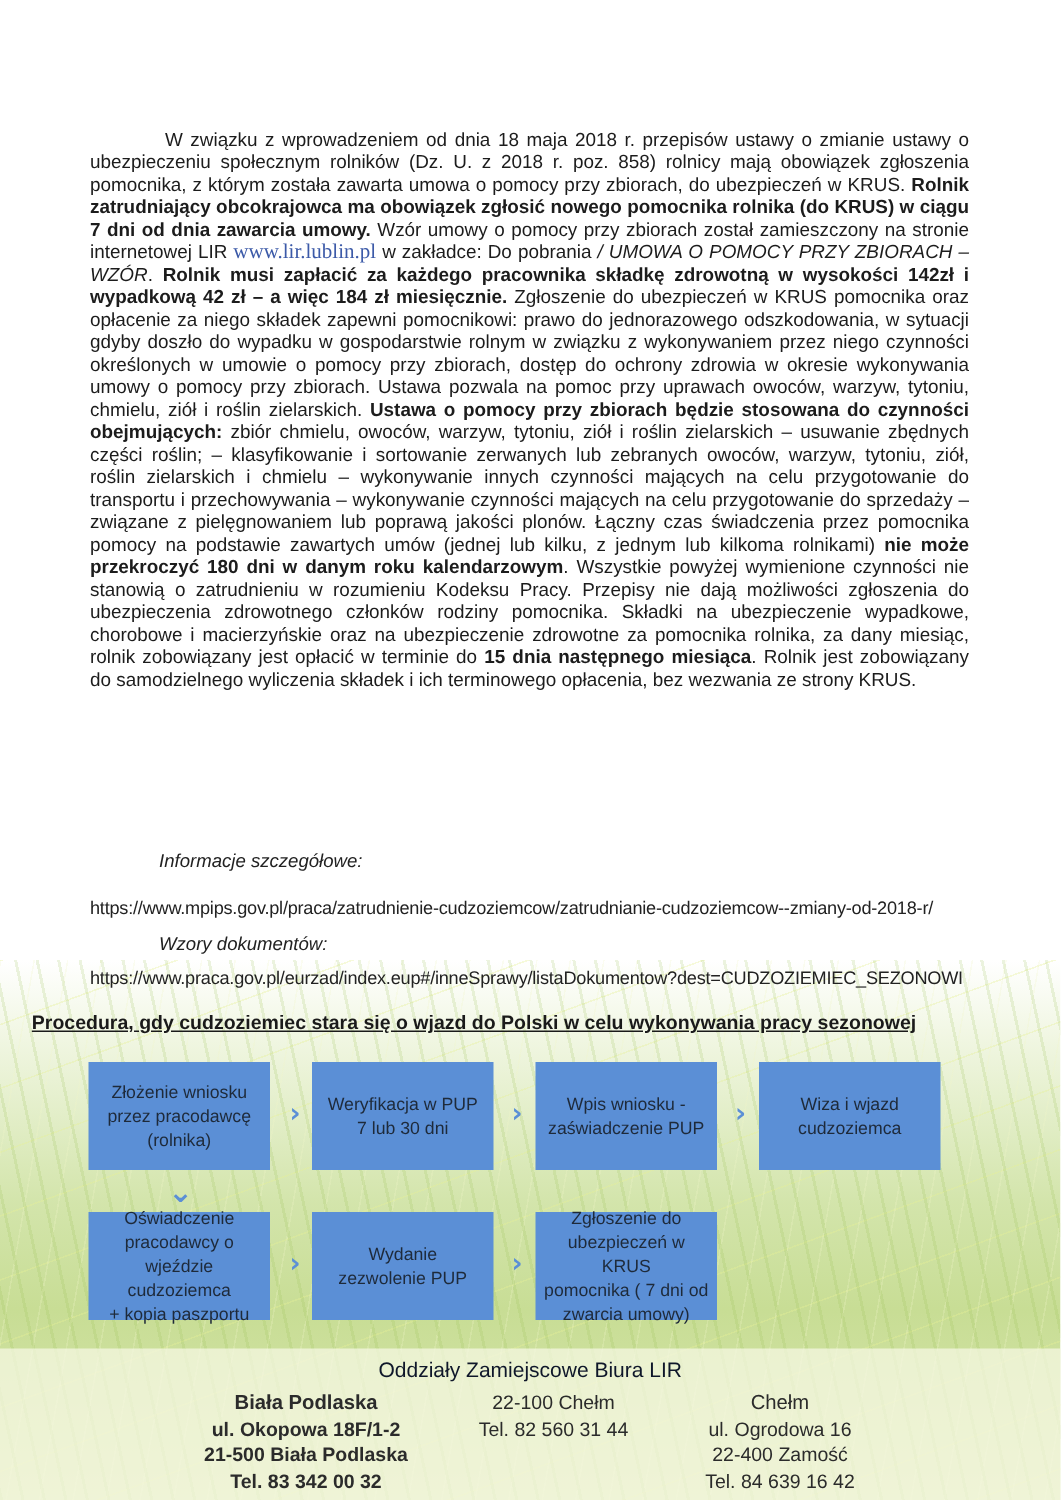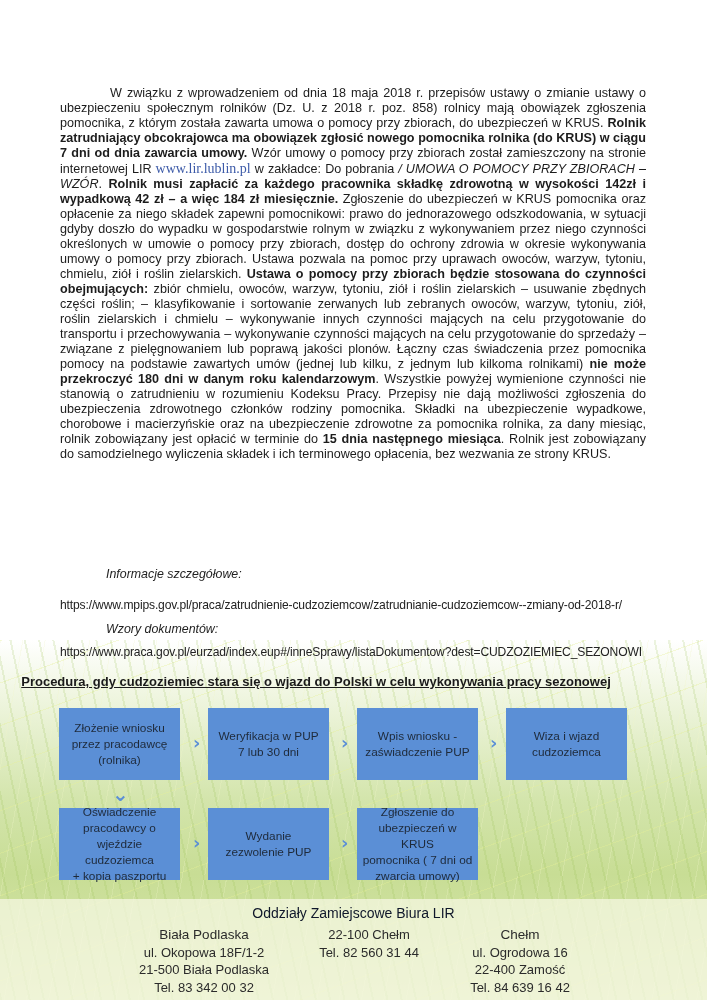--- a/index.html
+++ b/index.html
@@ -129,21 +129,21 @@
 <div class="arrow" style="left:341px; top:834px;">›</div>
 <div class="flow-box" style="left:357px; top:808px;">
     <span>Zgłoszenie do
 ubezpieczeń w KRUS
 pomocnika ( 7 dni od
 zwarcia umowy)</span>
   </div>
 
 <div class="footer-title">Oddziały Zamiejscowe Biura LIR</div>
 
-<div class="office" style="left:119px;">
+<div class="office" style="left:119px;font-weight:bold;">
   <div class="city">Biała Podlaska</div>
   <div>ul. Okopowa 18F/1-2</div>
   <div>21-500 Biała Podlaska</div>
   <div>Tel. 83 342 00 32</div>
 </div>
 <div class="office" style="left:284px;">
   <div>22-100 Chełm</div>
   <div>Tel. 82 560 31 44</div>
 </div>
 <div class="office" style="left:435px;">

